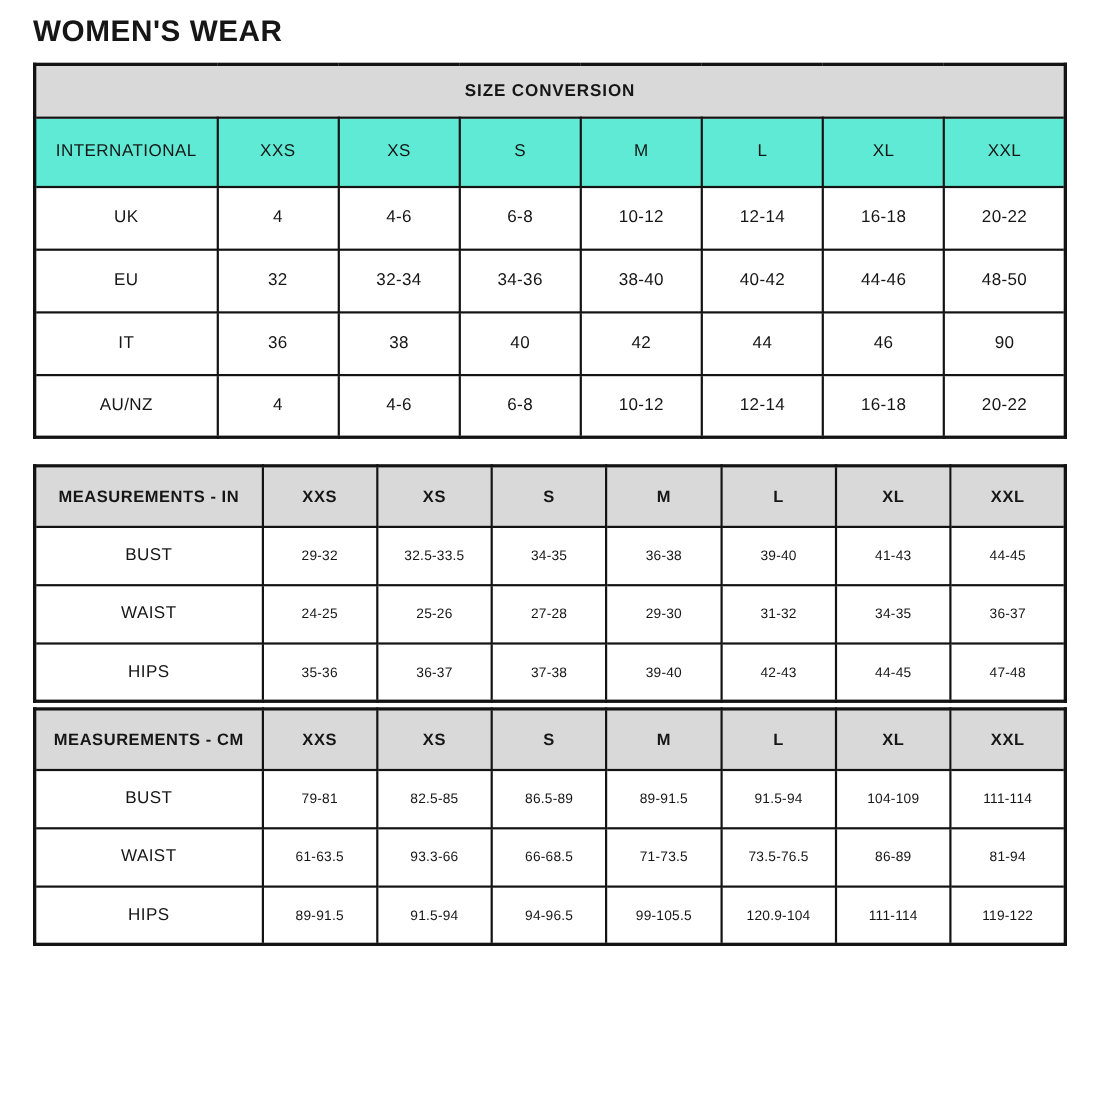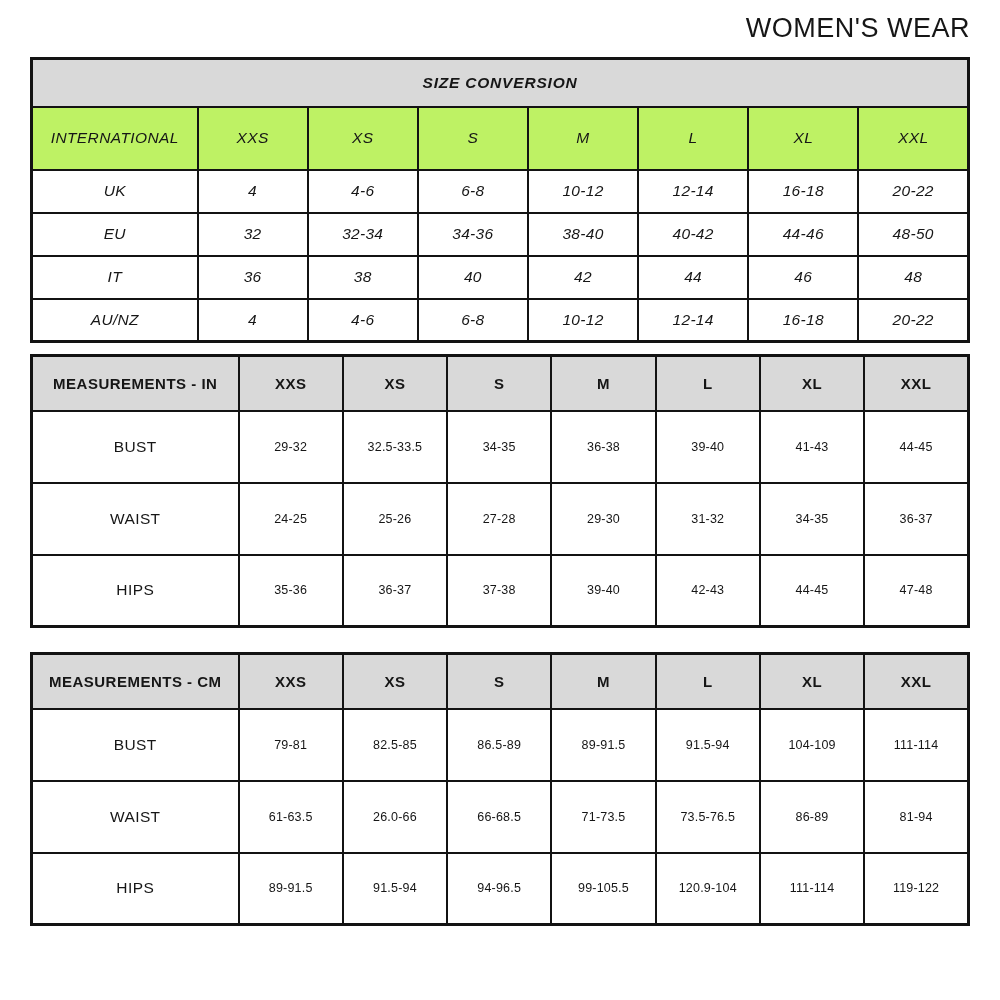--- a/index.html
+++ b/index.html
@@ -3,23 +3,23 @@
 <meta charset="utf-8">
 <style>
   * { box-sizing: border-box; margin: 0; padding: 0; }
   html, body { width: 1000px; height: 1000px; background: #ffffff; }
   body {
     font-family: "Liberation Sans", sans-serif;
     color: var(--text, #161616);
   }
   .page { padding: 10px 30px 0 30px; }
   h1.title {
-    text-align: right;
+    text-align: left;
     font-size: 27px;
-    font-weight: 400;
+    font-weight: 700;
     letter-spacing: 0.5px;
     margin: 3px 0 13px 0;
     color: var(--text, #161616);
   }
   table {
     width: 940px;
     border-collapse: collapse;
     table-layout: fixed;
     border: 3px solid var(--border, #131313);
   }
@@ -32,37 +32,37 @@
   }
   
   .banner {
     height: 48px;
     background: var(--header-bg, #d9d9d9);
     font-size: 15.5px;
     font-weight: 700;
     letter-spacing: 0.8px;
   }
   
-  .t1 { margin-bottom: 11px; font-style: italic; }
+  .t1 { margin-bottom: 23px; }
   .t1 .c-label { width: 166px; }
   .t1 tr.header-row { height: 63px; }
-  .t1 tr.header-row td { font-weight: 400; font-size: 15.5px; letter-spacing: 0.4px; background: #bef264; }
-  .t1 tr.data-row { height: 43px; }
+  .t1 tr.header-row td { font-weight: 400; font-size: 15.5px; letter-spacing: 0.4px; background: #5eead4; }
+  .t1 tr.data-row { height: 57px; }
   .t1 tr.data-row td { font-size: 15.5px; letter-spacing: 0.3px; }
   
-  .t2 { margin-bottom: 24px; }
+  .t2 { margin-bottom: 4px; }
   .t2 .c-label, .t3 .c-label { width: 207px; }
   .t2 tr.header-row, .t3 tr.header-row { height: 55px; }
   .t2 tr.header-row td, .t3 tr.header-row td {
     background: var(--header-bg, #d9d9d9);
     font-weight: 700;
     font-size: 15px;
     letter-spacing: 0.5px;
   }
-  .t2 tr.data-row, .t3 tr.data-row { height: 72px; }
+  .t2 tr.data-row, .t3 tr.data-row { height: 53px; }
   .t2 tr.data-row td.label, .t3 tr.data-row td.label { font-size: 15.5px; letter-spacing: 0.4px; }
   .t2 tr.data-row td.val, .t3 tr.data-row td.val { font-size: 12.5px; letter-spacing: 0.2px; }
 </style>
 </head>
 <body>
 
 <div class="page">
 
   <h1 class="title">WOMEN'S WEAR</h1>
 
@@ -108,21 +108,21 @@
           <td class="val">48-50</td>
         </tr>
         <tr class="data-row">
           <td class="label">IT</td>
           <td class="val">36</td>
           <td class="val">38</td>
           <td class="val">40</td>
           <td class="val">42</td>
           <td class="val">44</td>
           <td class="val">46</td>
-          <td class="val">48</td>
+          <td class="val">90</td>
         </tr>
         <tr class="data-row">
           <td class="label">AU/NZ</td>
           <td class="val">4</td>
           <td class="val">4-6</td>
           <td class="val">6-8</td>
           <td class="val">10-12</td>
           <td class="val">12-14</td>
           <td class="val">16-18</td>
           <td class="val">20-22</td>
@@ -201,21 +201,21 @@
           <td class="val">82.5-85</td>
           <td class="val">86.5-89</td>
           <td class="val">89-91.5</td>
           <td class="val">91.5-94</td>
           <td class="val">104-109</td>
           <td class="val">111-114</td>
         </tr>
         <tr class="data-row">
           <td class="label">WAIST</td>
           <td class="val">61-63.5</td>
-          <td class="val">26.0-66</td>
+          <td class="val">93.3-66</td>
           <td class="val">66-68.5</td>
           <td class="val">71-73.5</td>
           <td class="val">73.5-76.5</td>
           <td class="val">86-89</td>
           <td class="val">81-94</td>
         </tr>
         <tr class="data-row">
           <td class="label">HIPS</td>
           <td class="val">89-91.5</td>
           <td class="val">91.5-94</td>

